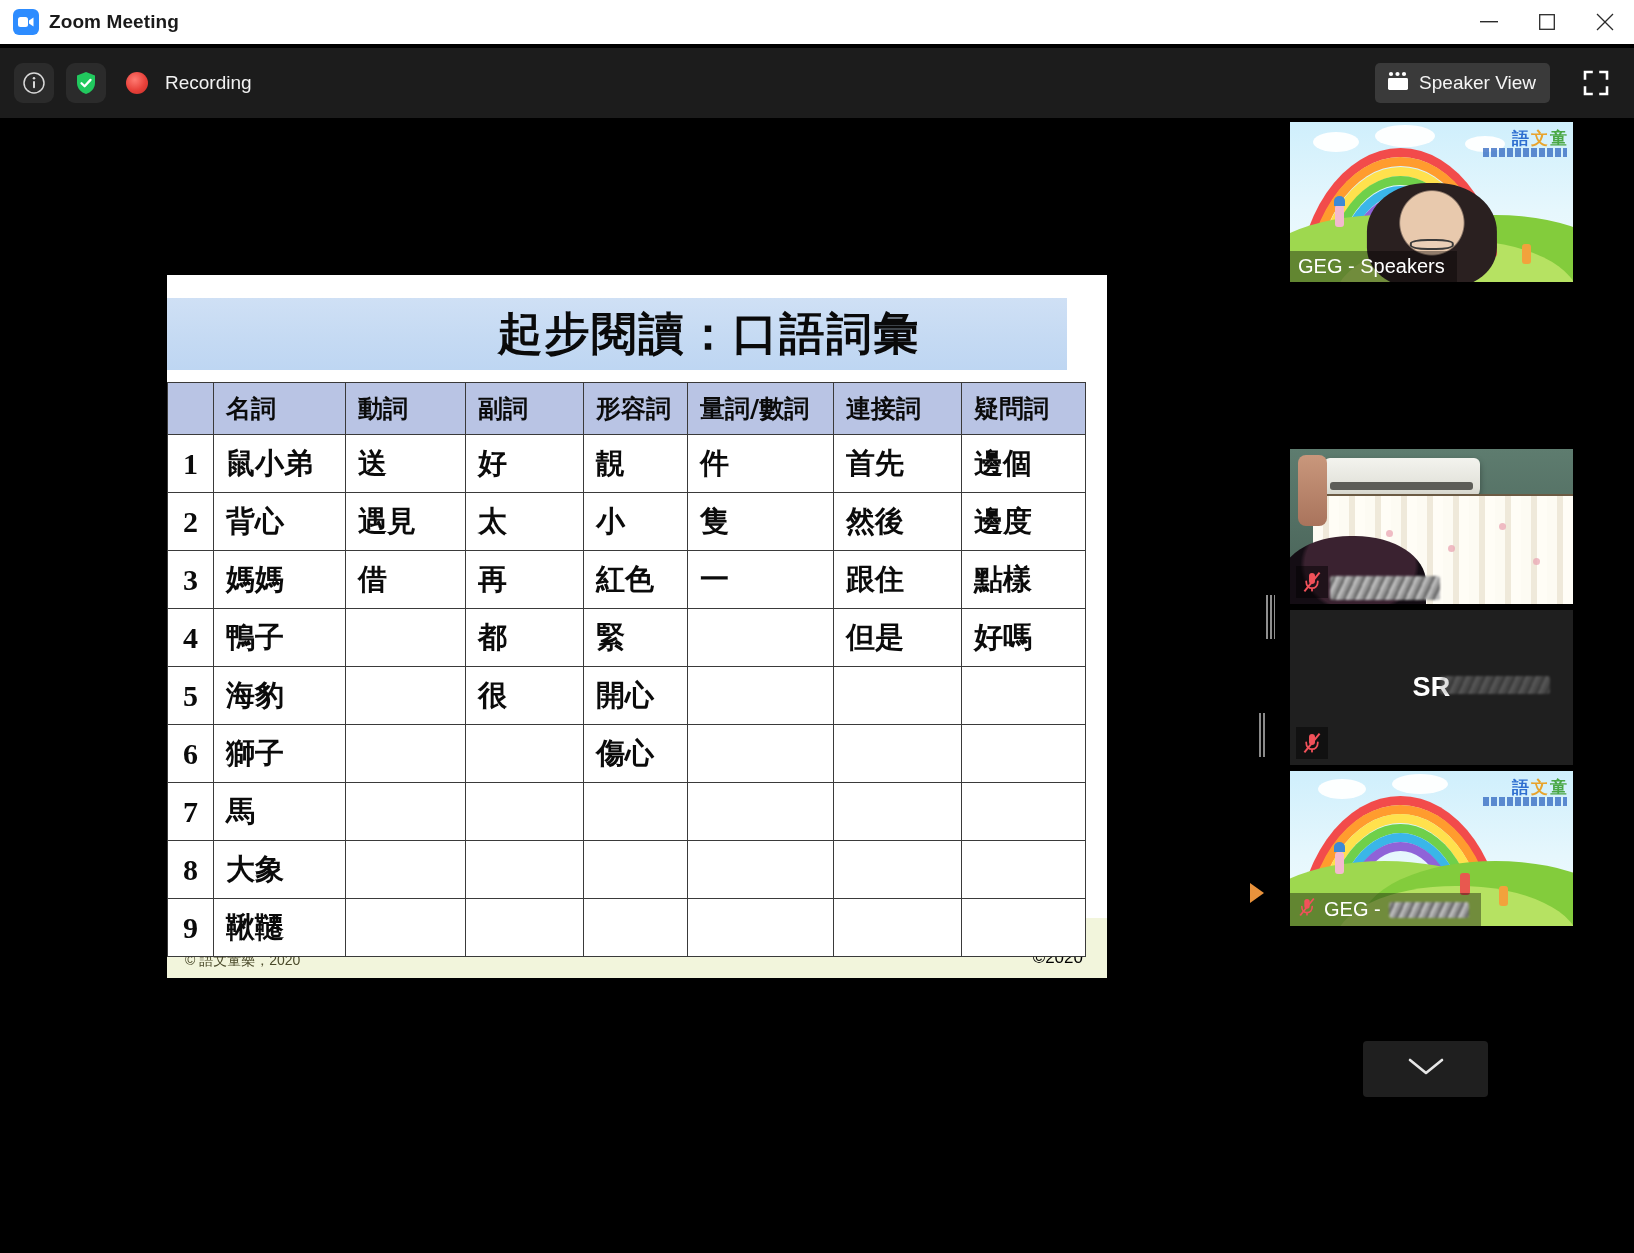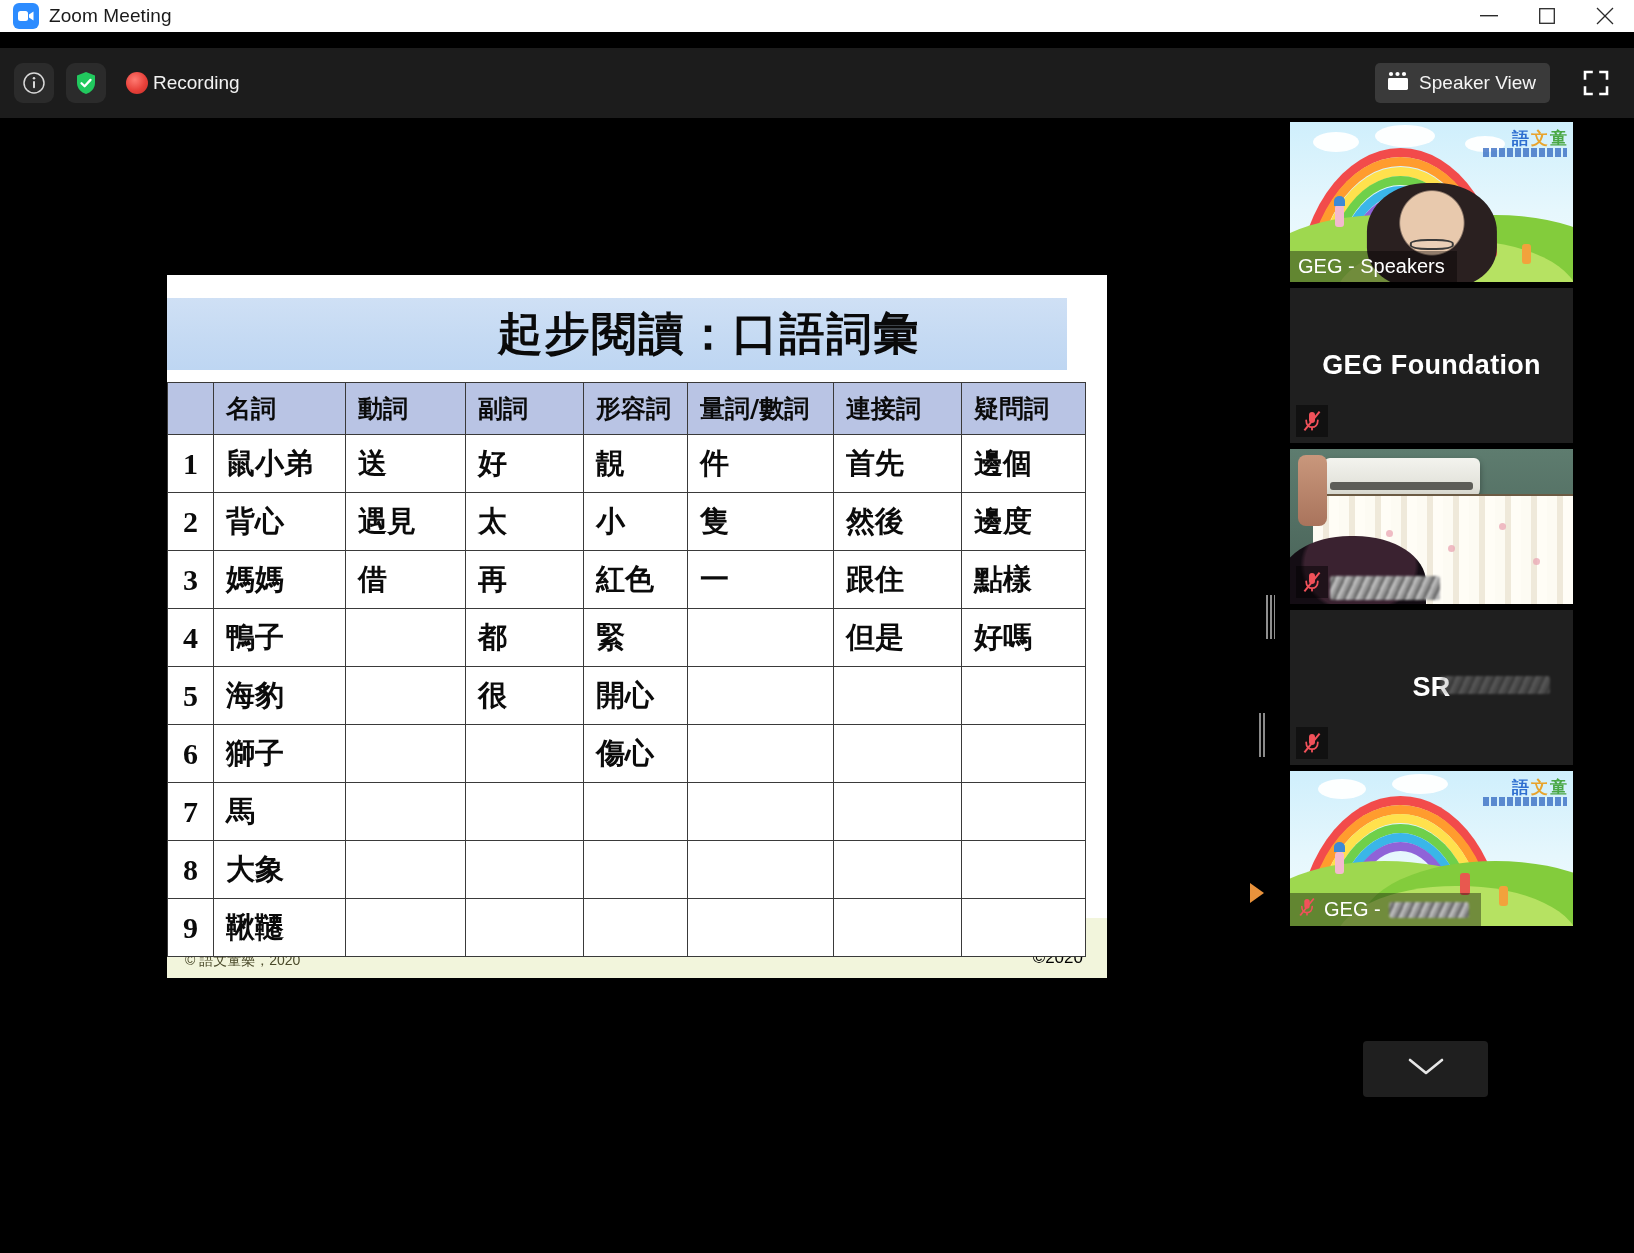--- a/index.html
+++ b/index.html
@@ -11,23 +11,23 @@
   }
   .app {
     position: relative;
     width: 1634px; height: 1253px;
     background: #000;
   }
 
   
   .titlebar {
     position: absolute; top: 0; left: 0;
-    width: 1634px; height: 32px;
+    width: 1634px; height: 44px;
     background: #ffffff;
-    display: flex; align-items: center;
+    display: flex; align-items: center; font-weight: bold;
   }
   .titlebar-left { display: flex; align-items: center; padding-left: 13px; gap: 10px; }
   .zoom-logo {
     width: 26px; height: 26px; border-radius: 6px;
     background: #2d8cff;
     display: flex; align-items: center; justify-content: center;
   }
   .zoom-logo svg { display: block; }
   .titlebar-title {
     font-size: 19px; color: #1a1a1a; letter-spacing: .1px;
@@ -47,21 +47,21 @@
     background: #1c1c1c;
     display: flex; align-items: center;
   }
   .topbar-left { display: flex; align-items: center; gap: 12px; padding-left: 14px; }
   .icon-sq {
     width: 40px; height: 40px; border-radius: 9px;
     background: #2b2b2b;
     display: flex; align-items: center; justify-content: center;
   }
   .icon-sq.shield { background: #2b2b2b; }
-  .rec-wrap { display: flex; align-items: flex-end; gap: 5px; margin-left: 8px; }
+  .rec-wrap { display: flex; align-items: flex-end; gap: 17px; margin-left: 8px; }
   .rec-dot {
     width: 22px; height: 22px; border-radius: 50%;
     background: radial-gradient(circle at 40% 35%, #ff7b72 0%, #e8413a 55%, #c32e28 100%);
     filter: blur(0.4px);
   }
   .rec-label { color: #f2f2f2; font-size: 19px; }
   .topbar-right { margin-left: auto; display: flex; align-items: center; gap: 24px; padding-right: 16px; }
   .speaker-view {
     display: flex; align-items: center; gap: 10px;
     background: #3a3a3a; border-radius: 5px;
@@ -555,31 +555,20 @@
         <div class="logo-sub"></div>
       </div>
       <div class="person-head">
         <div class="glasses"></div>
       </div>
       <div class="name-badge">
         <span>GEG - Speakers</span>
       </div>
     </div>
 
-    <div class="tile" style="top:170px; height:155px;">
-      <div class="center-name">GEG Foundation</div>
-      <div class="mute-corner">
-        <svg width="20" height="22" viewBox="0 0 20 22">
-          <rect x="7" y="2" width="6" height="11" rx="3" fill="#f1515a"></rect>
-          <path d="M4.2 10.5 C4.2 15 7 17.2 10 17.2 C13 17.2 15.8 15 15.8 10.5" fill="none" stroke="#f1515a" stroke-width="1.8" stroke-linecap="round"></path>
-          <rect x="9.1" y="17" width="1.8" height="3.4" fill="#f1515a"></rect>
-          <line x1="2.4" y1="20.4" x2="17.6" y2="1.6" stroke="#f1515a" stroke-width="2"></line>
-        </svg>
-      </div>
-    </div>
 
     <div class="tile" style="top:331px; height:155px;">
       <div class="room">
         <div class="room-wall"></div>
         <div class="ac-unit">
           <div class="ac-vent"></div>
         </div>
         <div class="curtain-rod"></div>
         <div class="curtain"></div>
         <div class="curtain-flower" style="left:34%; top:52%;"></div>

